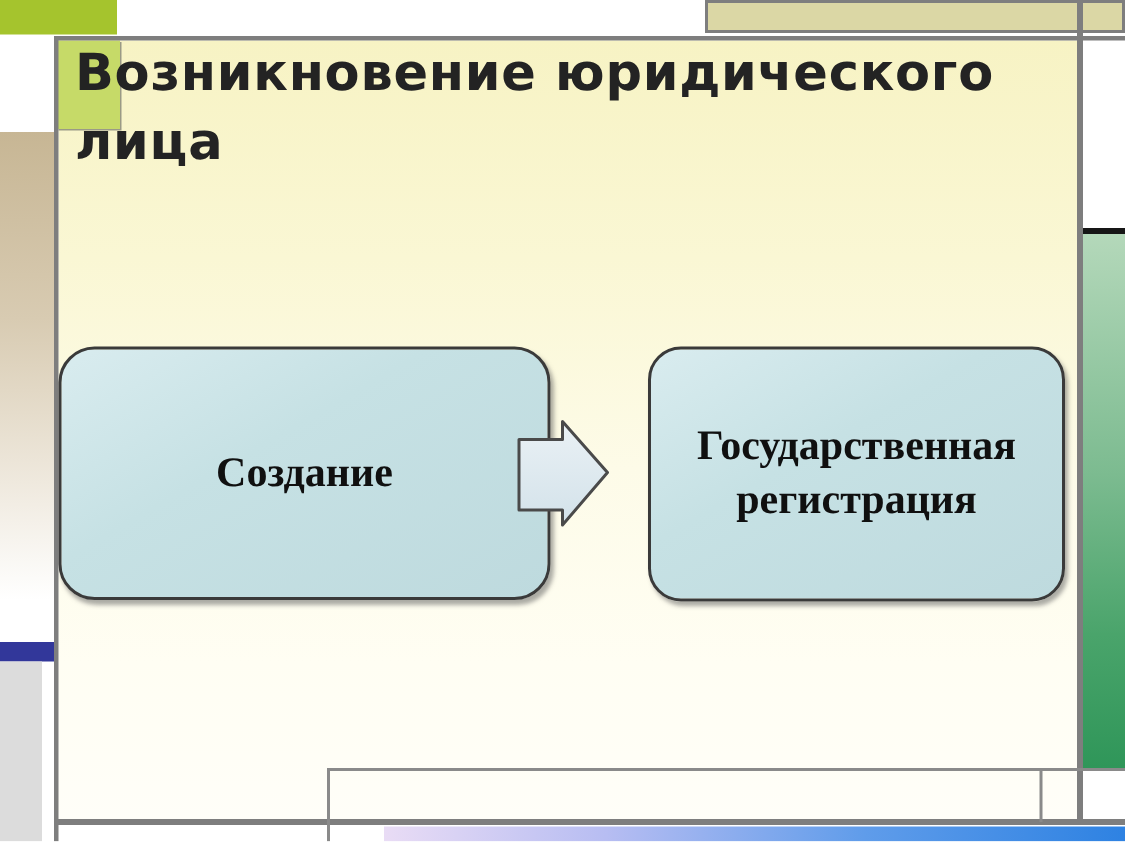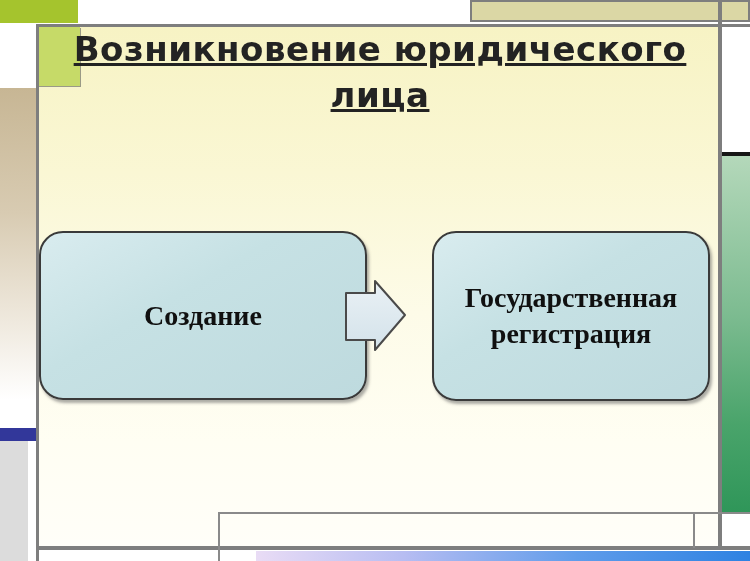--- a/index.html
+++ b/index.html
@@ -27,33 +27,33 @@
             background:linear-gradient(180deg,#f7f3c4 0%,#faf7d4 28%,#fdfbe8 55%,#fffef3 80%,#fffef8 100%);}
   .frame-left{position:absolute;left:36px;top:24px;width:3px;height:537px;background:#7e7e7e;}
   .frame-top{position:absolute;left:36px;top:24px;width:714px;height:3px;background:#7e7e7e;}
   .frame-right{position:absolute;left:718px;top:0;width:4px;height:550px;background:#7e7e7e;}
   .frame-bottom{position:absolute;left:36px;top:546px;width:714px;height:4px;background:#7e7e7e;}
   .thin-h{position:absolute;left:218px;top:512px;width:532px;height:2px;background:#8a8a8a;}
   .thin-v1{position:absolute;left:218px;top:512px;width:2px;height:49px;background:#8a8a8a;}
   .thin-v2{position:absolute;left:693px;top:512px;width:2px;height:36px;background:#8a8a8a;}
 
   
-  .title{position:absolute;left:50px;top:26px;width:660px;text-align:center;
+  .title{position:absolute;left:50px;top:26px;width:660px;text-align:left;
          font-family:"DejaVu Sans",sans-serif;font-weight:bold;
-         font-size:34px;line-height:46px;color:#232323;letter-spacing:.5px;text-decoration:underline;}
+         font-size:34px;line-height:46px;color:#232323;letter-spacing:.5px;}
 
   
   .pbox{position:absolute;border:2px solid #3a3a3a;border-radius:24px;box-sizing:border-box;
         background:linear-gradient(150deg,#d9ecef 0%,#c6e1e4 40%,#bedade 100%);
         box-shadow:2px 3px 3px rgba(90,90,90,.5);
         display:flex;align-items:center;justify-content:center;text-align:center;}
   .pbox .lbl{font-family:"Liberation Serif",serif;font-weight:bold;font-size:28px;
              line-height:36px;color:#101010;padding:0 14px;}
   .box1{left:39px;top:231px;width:328px;height:169px;}
-  .box2{left:432px;top:231px;width:278px;height:170px;}
+  .box2{left:432px;top:231px;width:278px;height:170px;border-radius:22px;}
 
   .arrow-wrap{position:absolute;left:340px;top:275px;width:70px;height:80px;}
 </style>
 </head>
 <body>
 
 <div class="canvas">
 
   <div class="beige-tr"></div>
   <div class="green-tl"></div>

